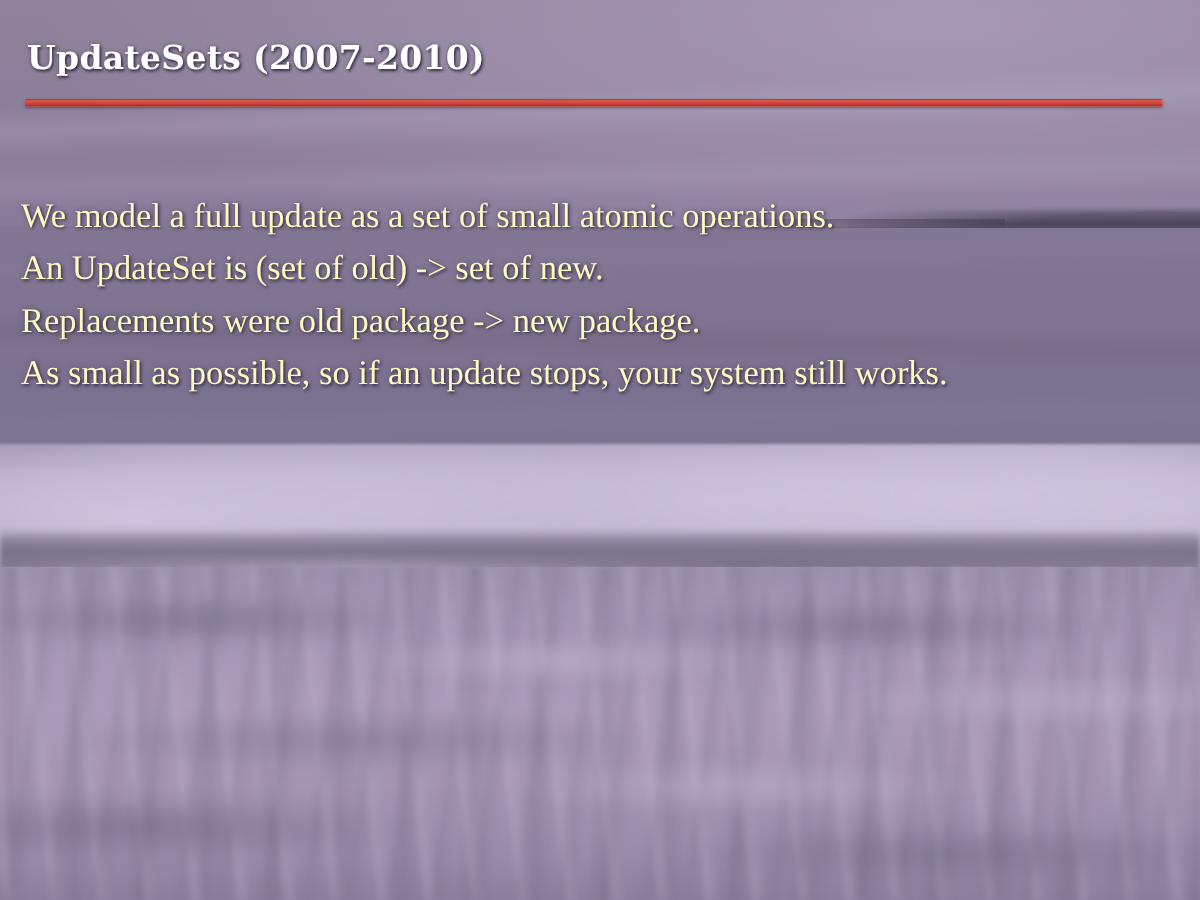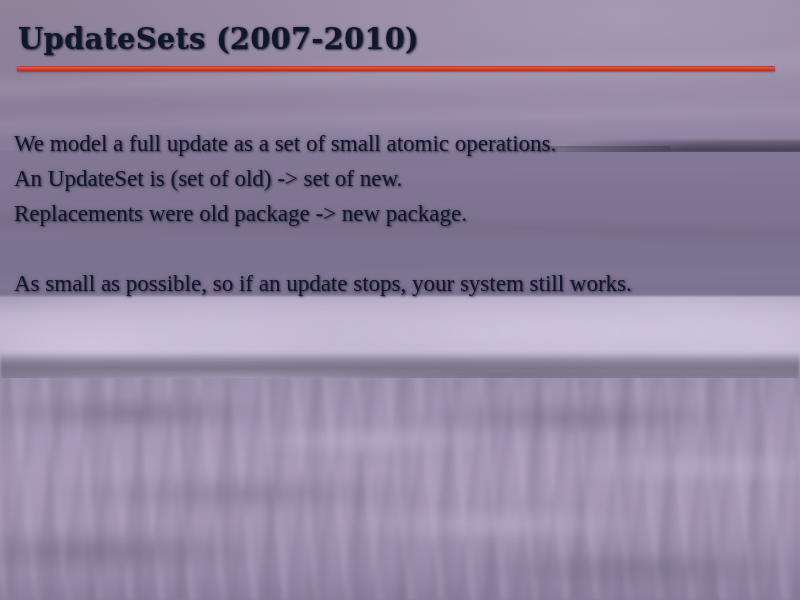--- a/index.html
+++ b/index.html
@@ -159,24 +159,24 @@
     inset: 0;
   }
 
   .title {
     position: absolute;
     left: 18px;
     top: 22px;
     margin: 0;
     font-family: "DejaVu Serif", "Liberation Serif", serif;
     font-weight: bold;
-    font-size: 29px;
+    font-size: 22px;
     line-height: 34px;
     letter-spacing: 0.2px;
-    color: #0f172a;
+    color: #ffffff;
     text-shadow: 1px 1px 2px rgba(30,24,44,0.75), 0 0 3px rgba(30,24,44,0.35);
     white-space: nowrap;
   }
 
   .title-rule {
     position: absolute;
     left: 17px;
     top: 66px;
     width: 758px;
     height: 5px;
@@ -189,27 +189,26 @@
     left: 14px;
     top: 126px;
     width: 772px;
   }
 
   .body p {
     margin: 0;
     font-family: "Liberation Serif", "DejaVu Serif", serif;
     font-size: 23px;
     line-height: 35px;
-    color: #0f172a;
+    color: #fef9c3;
     text-shadow: 1px 1px 2px rgba(32,26,46,0.70), 0 0 4px rgba(32,26,46,0.30);
     white-space: nowrap;
   }
 
   .body p.spacer-before {
-    margin-top: 35px;
   }
 </style>
 </head>
 <body>
 
 <div id="slide">
 
   <div class="photo">
     <div class="sky"></div>
     <div class="headland"></div>

